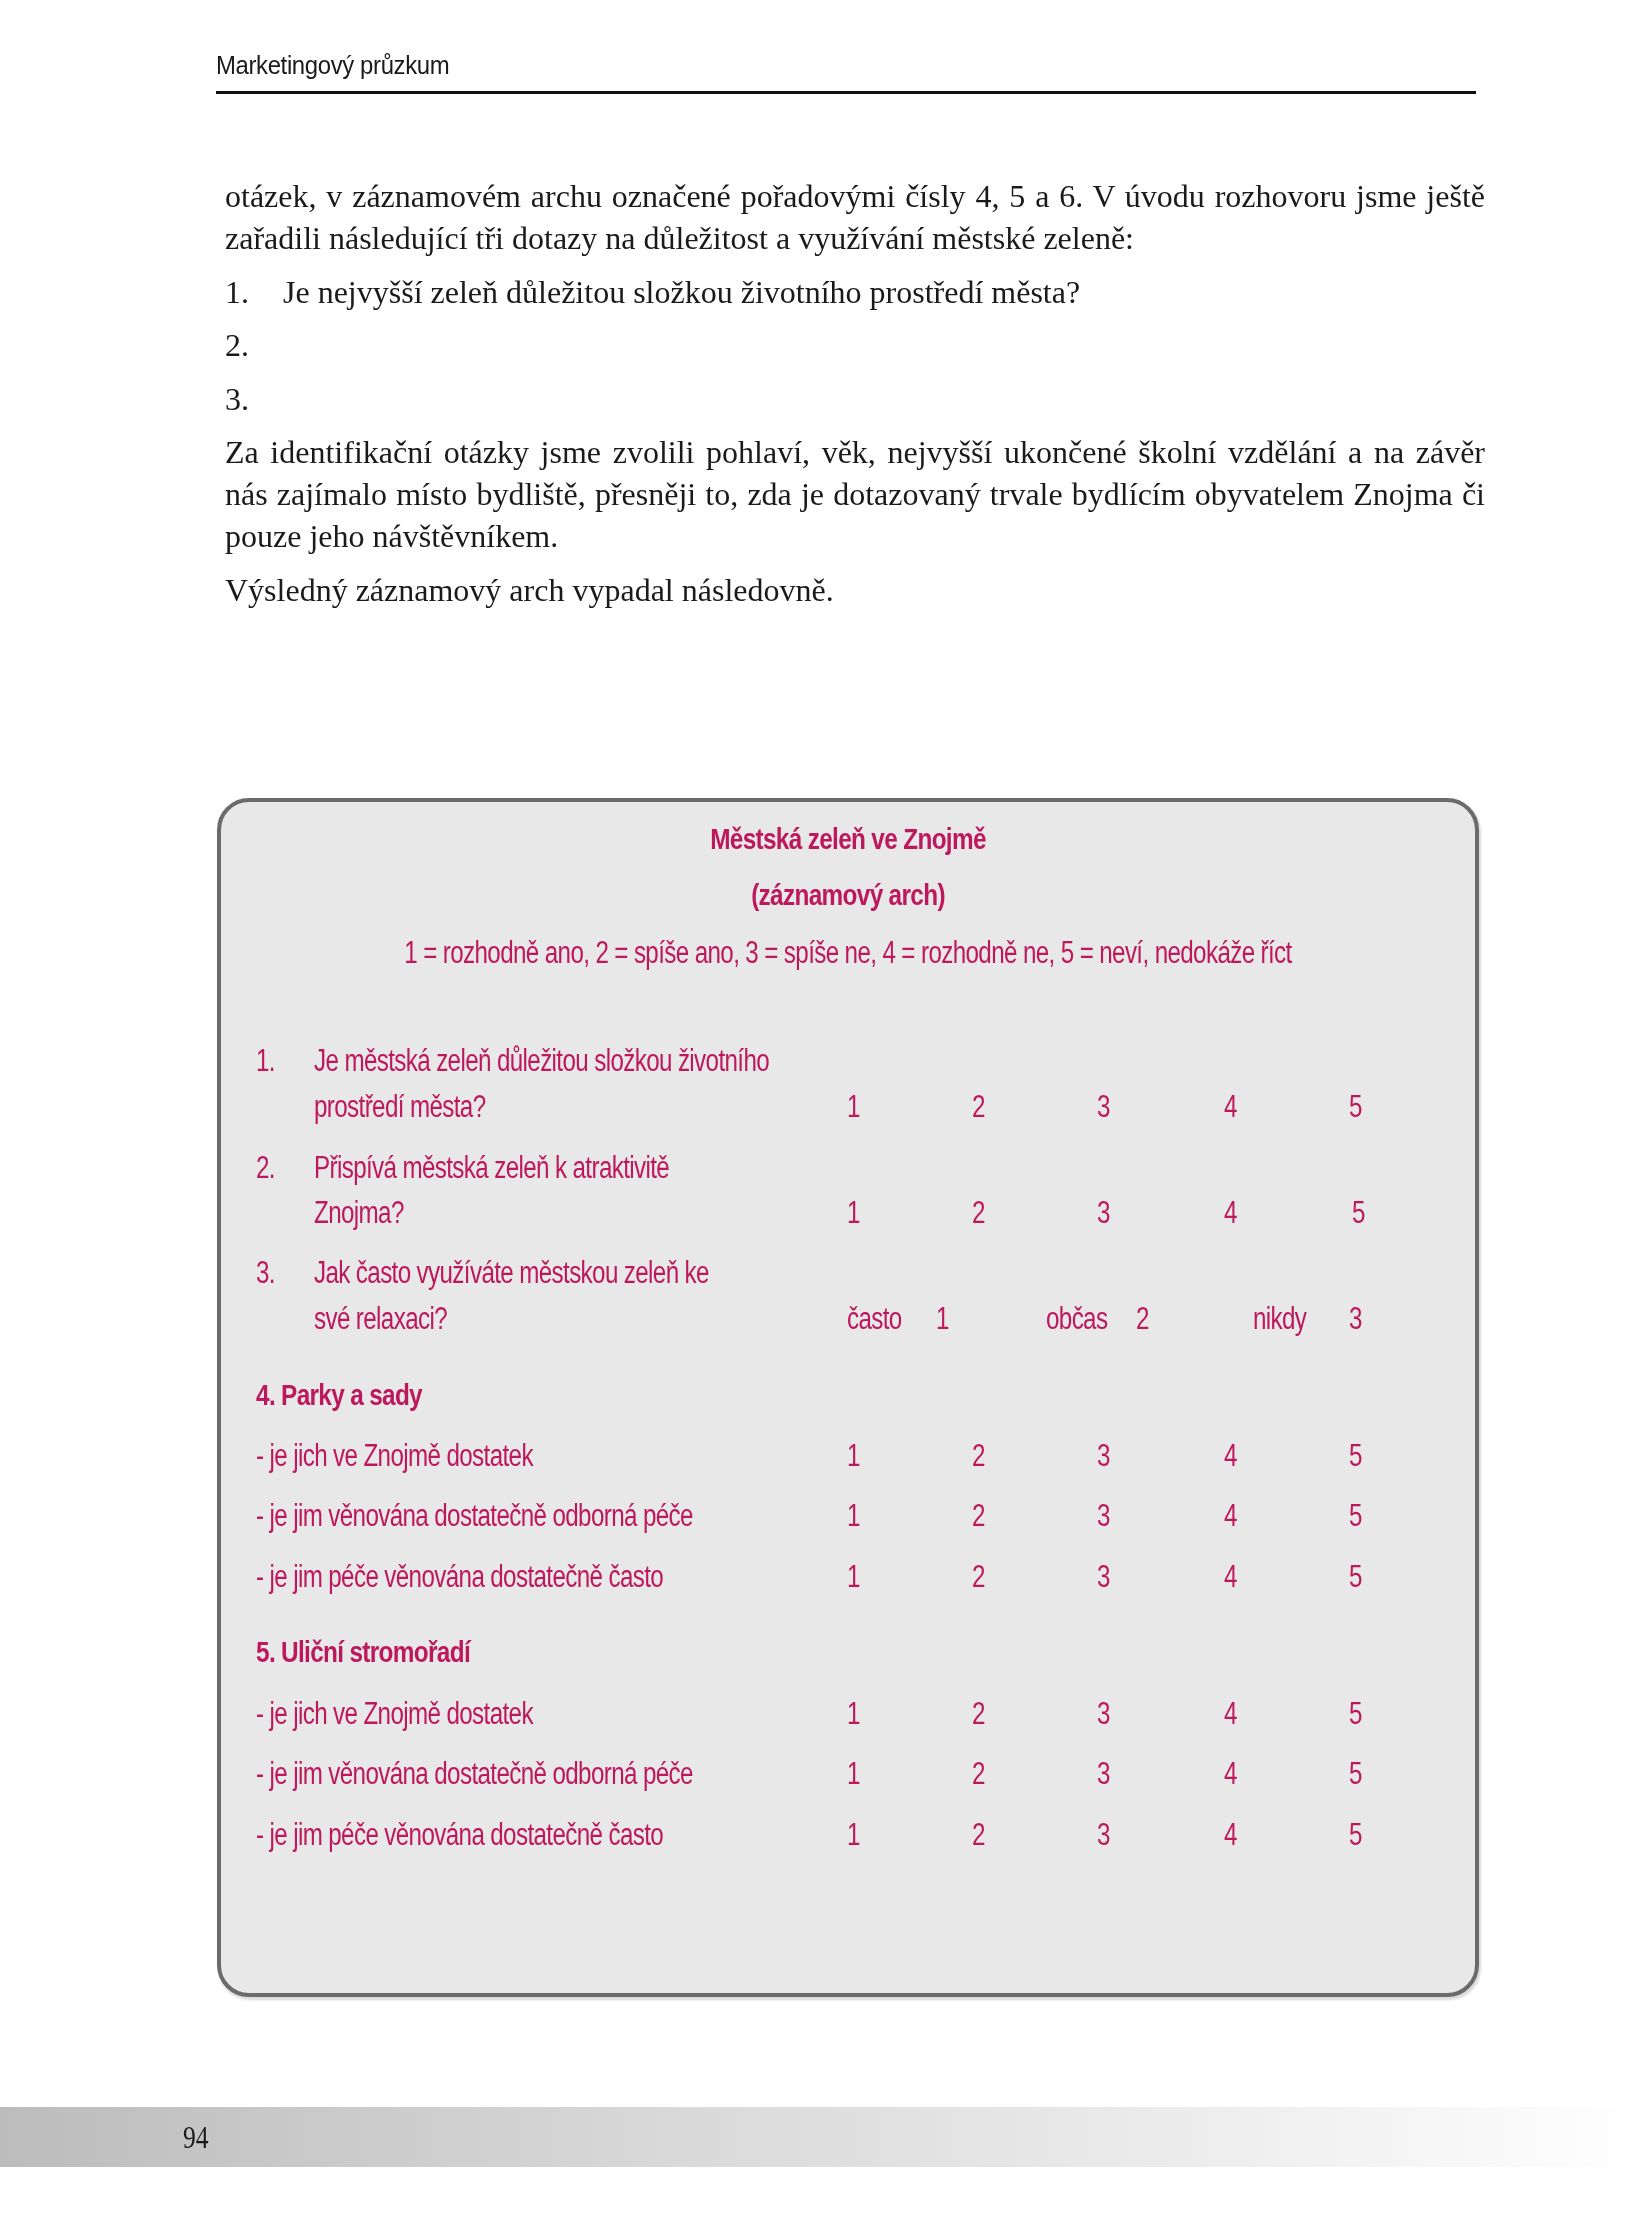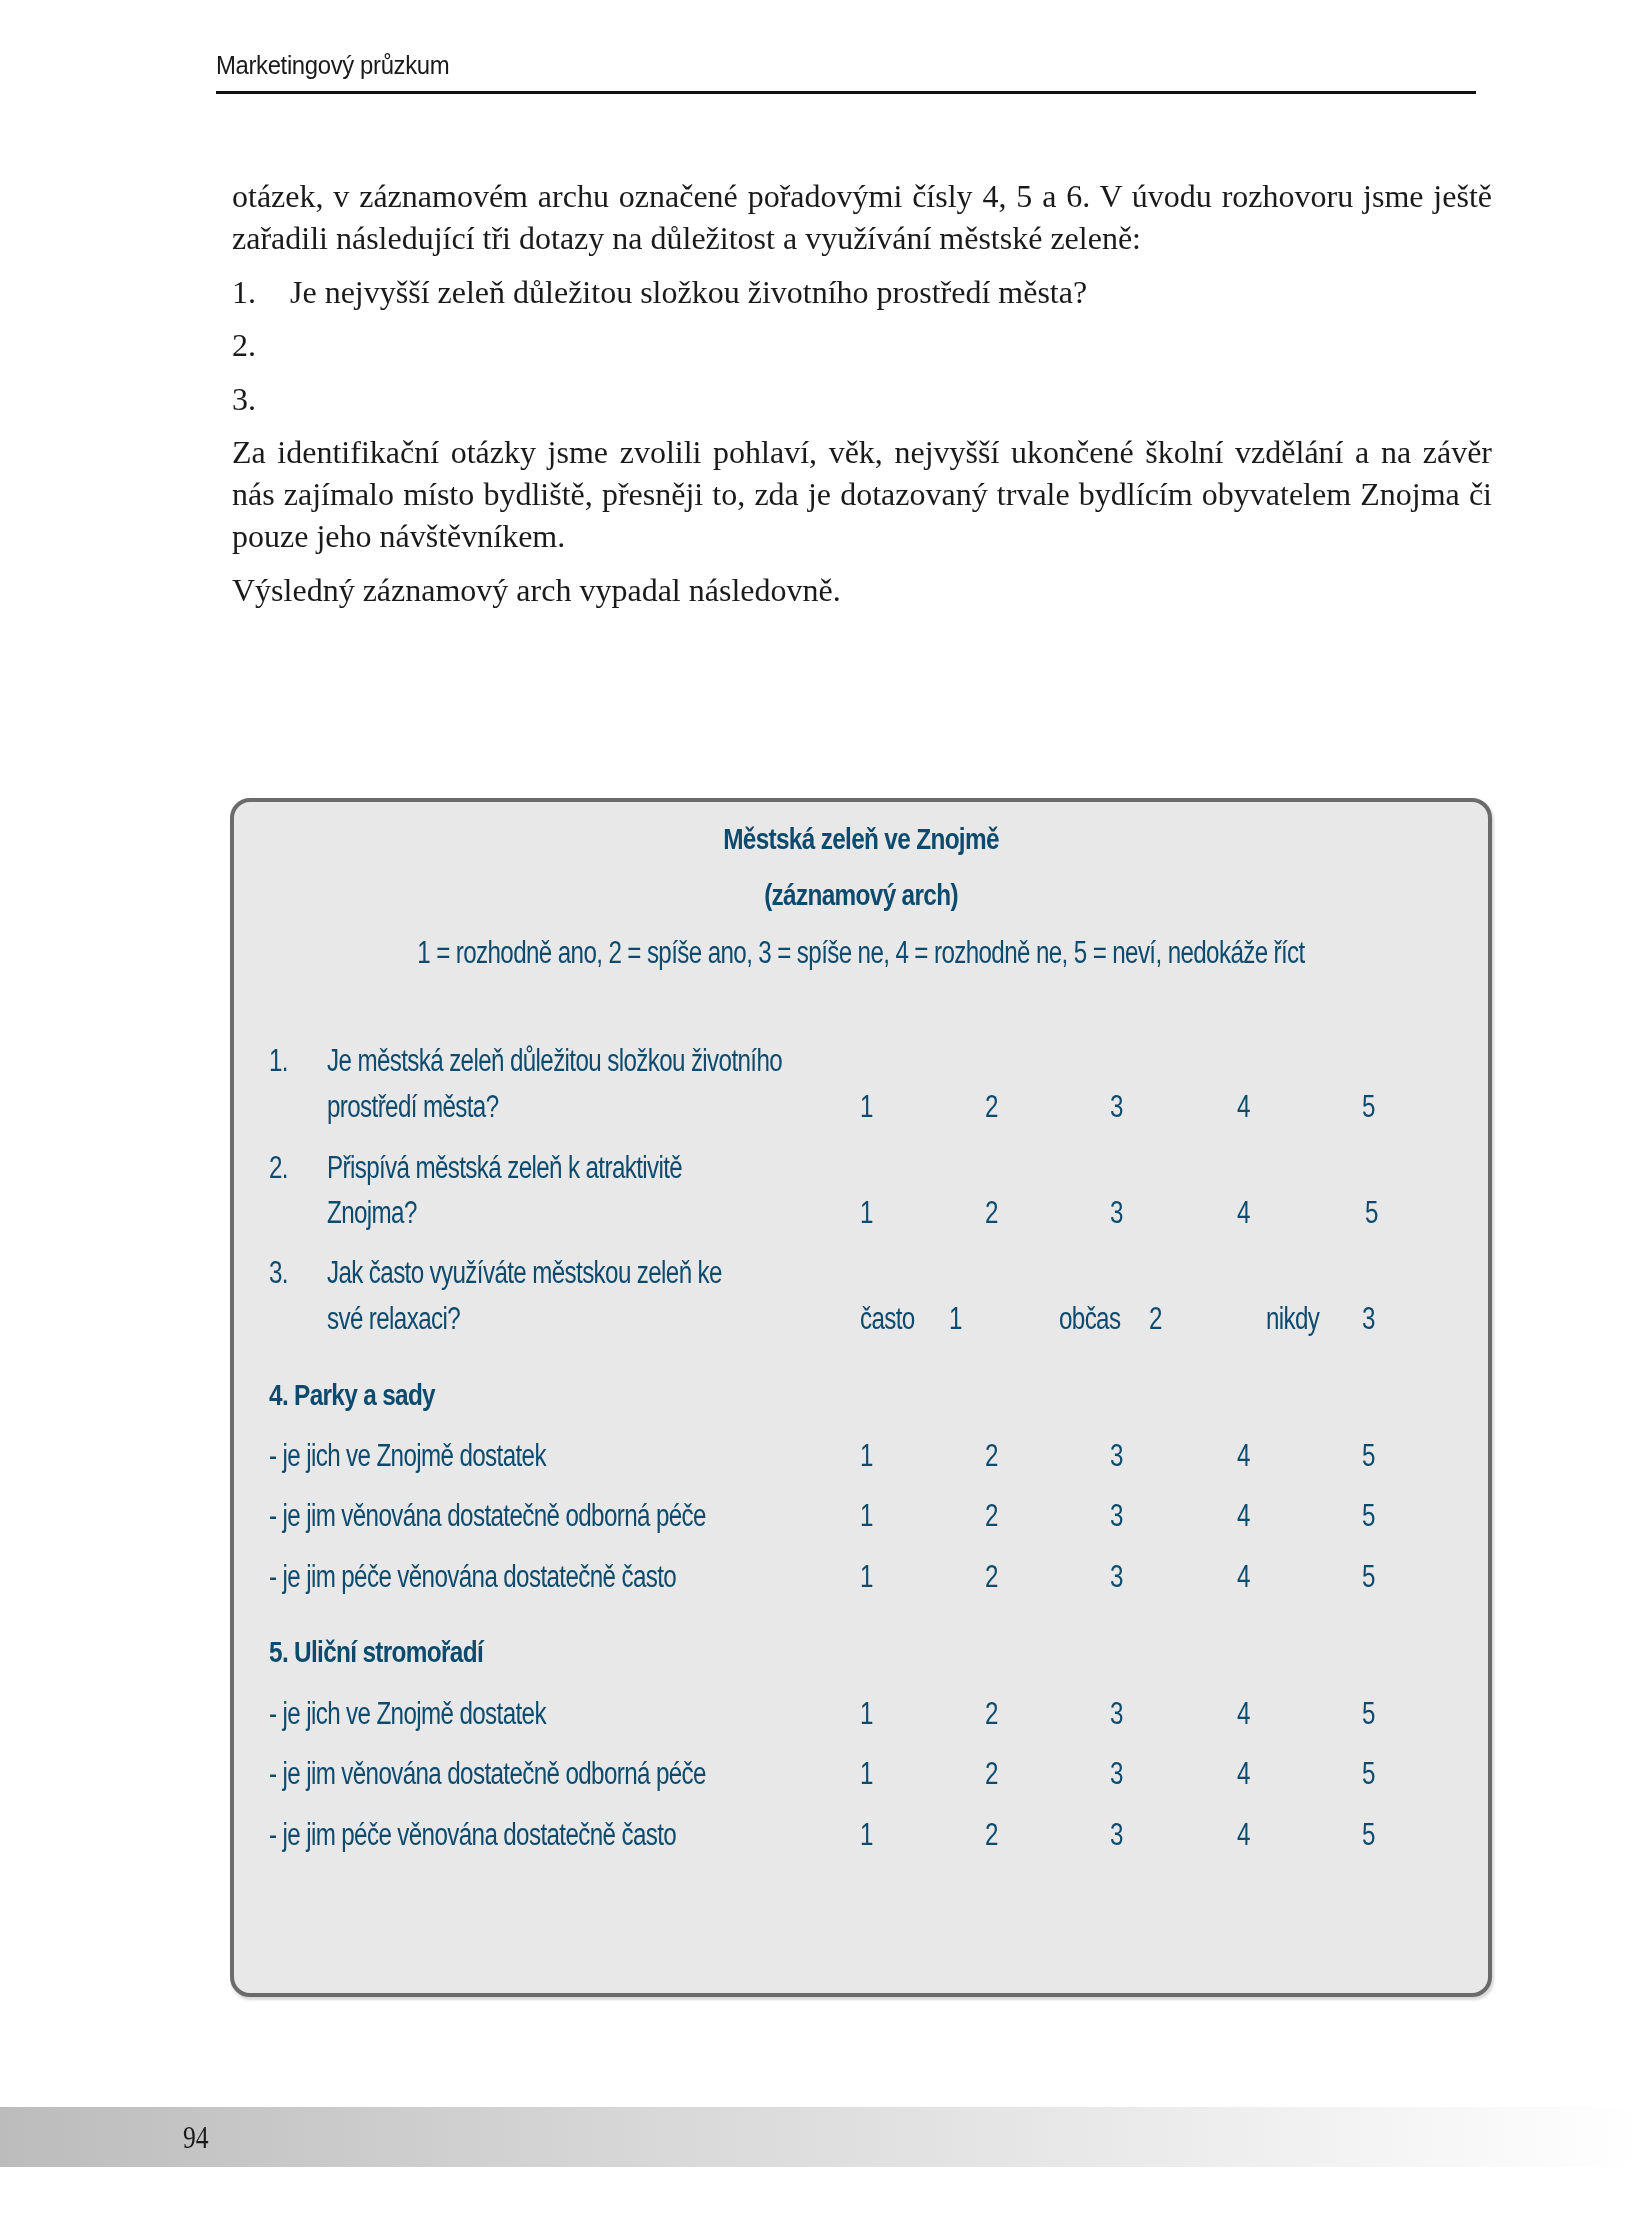--- a/index.html
+++ b/index.html
@@ -8,34 +8,34 @@
     .running-head {
       position: absolute; left: 216px; top: 50px;
       font-family: "Liberation Sans", sans-serif; font-size: 26px; letter-spacing: -0.4px;
       transform: scaleX(0.92); transform-origin: left center;
     }
     .head-rule {
       position: absolute; left: 216px; top: 91px; width: 1260px; height: 3.3px; background: #111;
     }
 
     .body-text {
-      position: absolute; left: 232px; top: 175px; width: 1260px;
+      position: absolute; left: 225px; top: 175px; width: 1260px;
       font-family: "Liberation Serif", serif; font-size: 32px; line-height: 42px;
     }
     .body-text p { margin: 0 0 11.6px 0; text-align: justify; }
     .body-text .intro { text-align-last: left; }
     .body-text ol { list-style: none; margin: 0 0 11.6px 0; padding: 0; }
     .body-text ol li { display: flex; margin-bottom: 11.6px; }
     .body-text ol li .num { width: 58px; flex: none; }
 
     .form-box {
-      position: absolute; left: 230px; top: 798px; width: 1254px; height: 1191px;
-      background: #e8e8e8; border: 4.2px solid #6b6b6b; border-radius: 20px;
+      position: absolute; left: 217px; top: 798px; width: 1254px; height: 1191px;
+      background: #e8e8e8; border: 4.2px solid #6b6b6b; border-radius: 32px;
       box-shadow: 1.7px 2.5px 2.5px rgba(0,0,0,0.15);
-      font-family: "Liberation Sans", sans-serif; color: #0c4a6e;
+      font-family: "Liberation Sans", sans-serif; color: #be185d;
     }
     .form-title {
       position: absolute; left: 0; right: 0; text-align: center;
       font-weight: bold; font-size: 29px; letter-spacing: -0.8px;
       transform: scaleX(0.84);
     }
     .t1 { top: 21px; }
     .t2 { top: 77px; }
     .legend {
       position: absolute; left: 0; right: 0; top: 133px; text-align: center;

